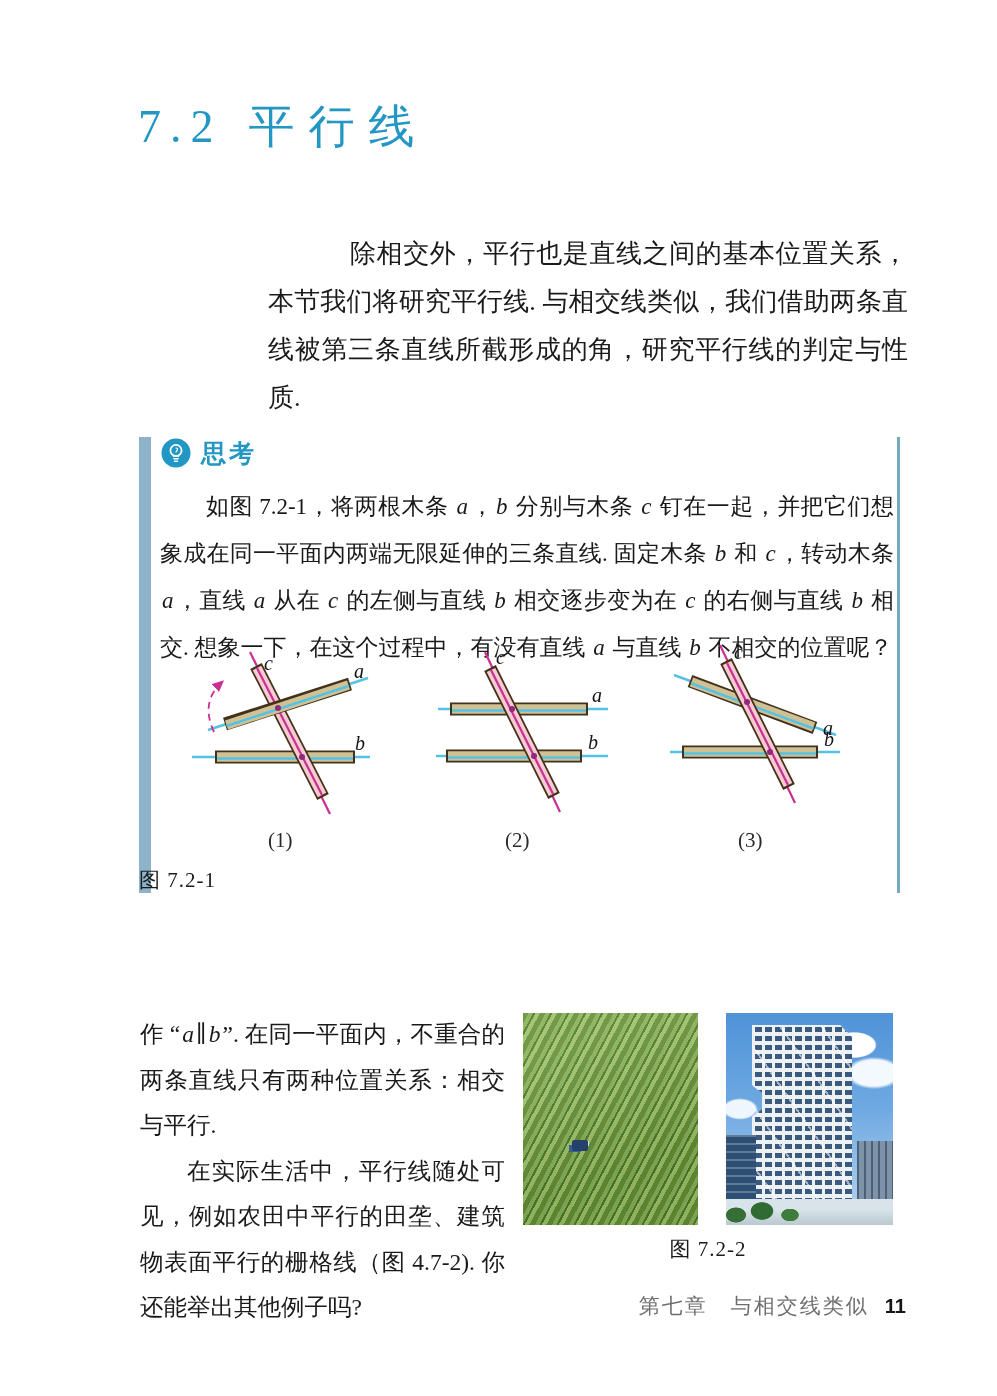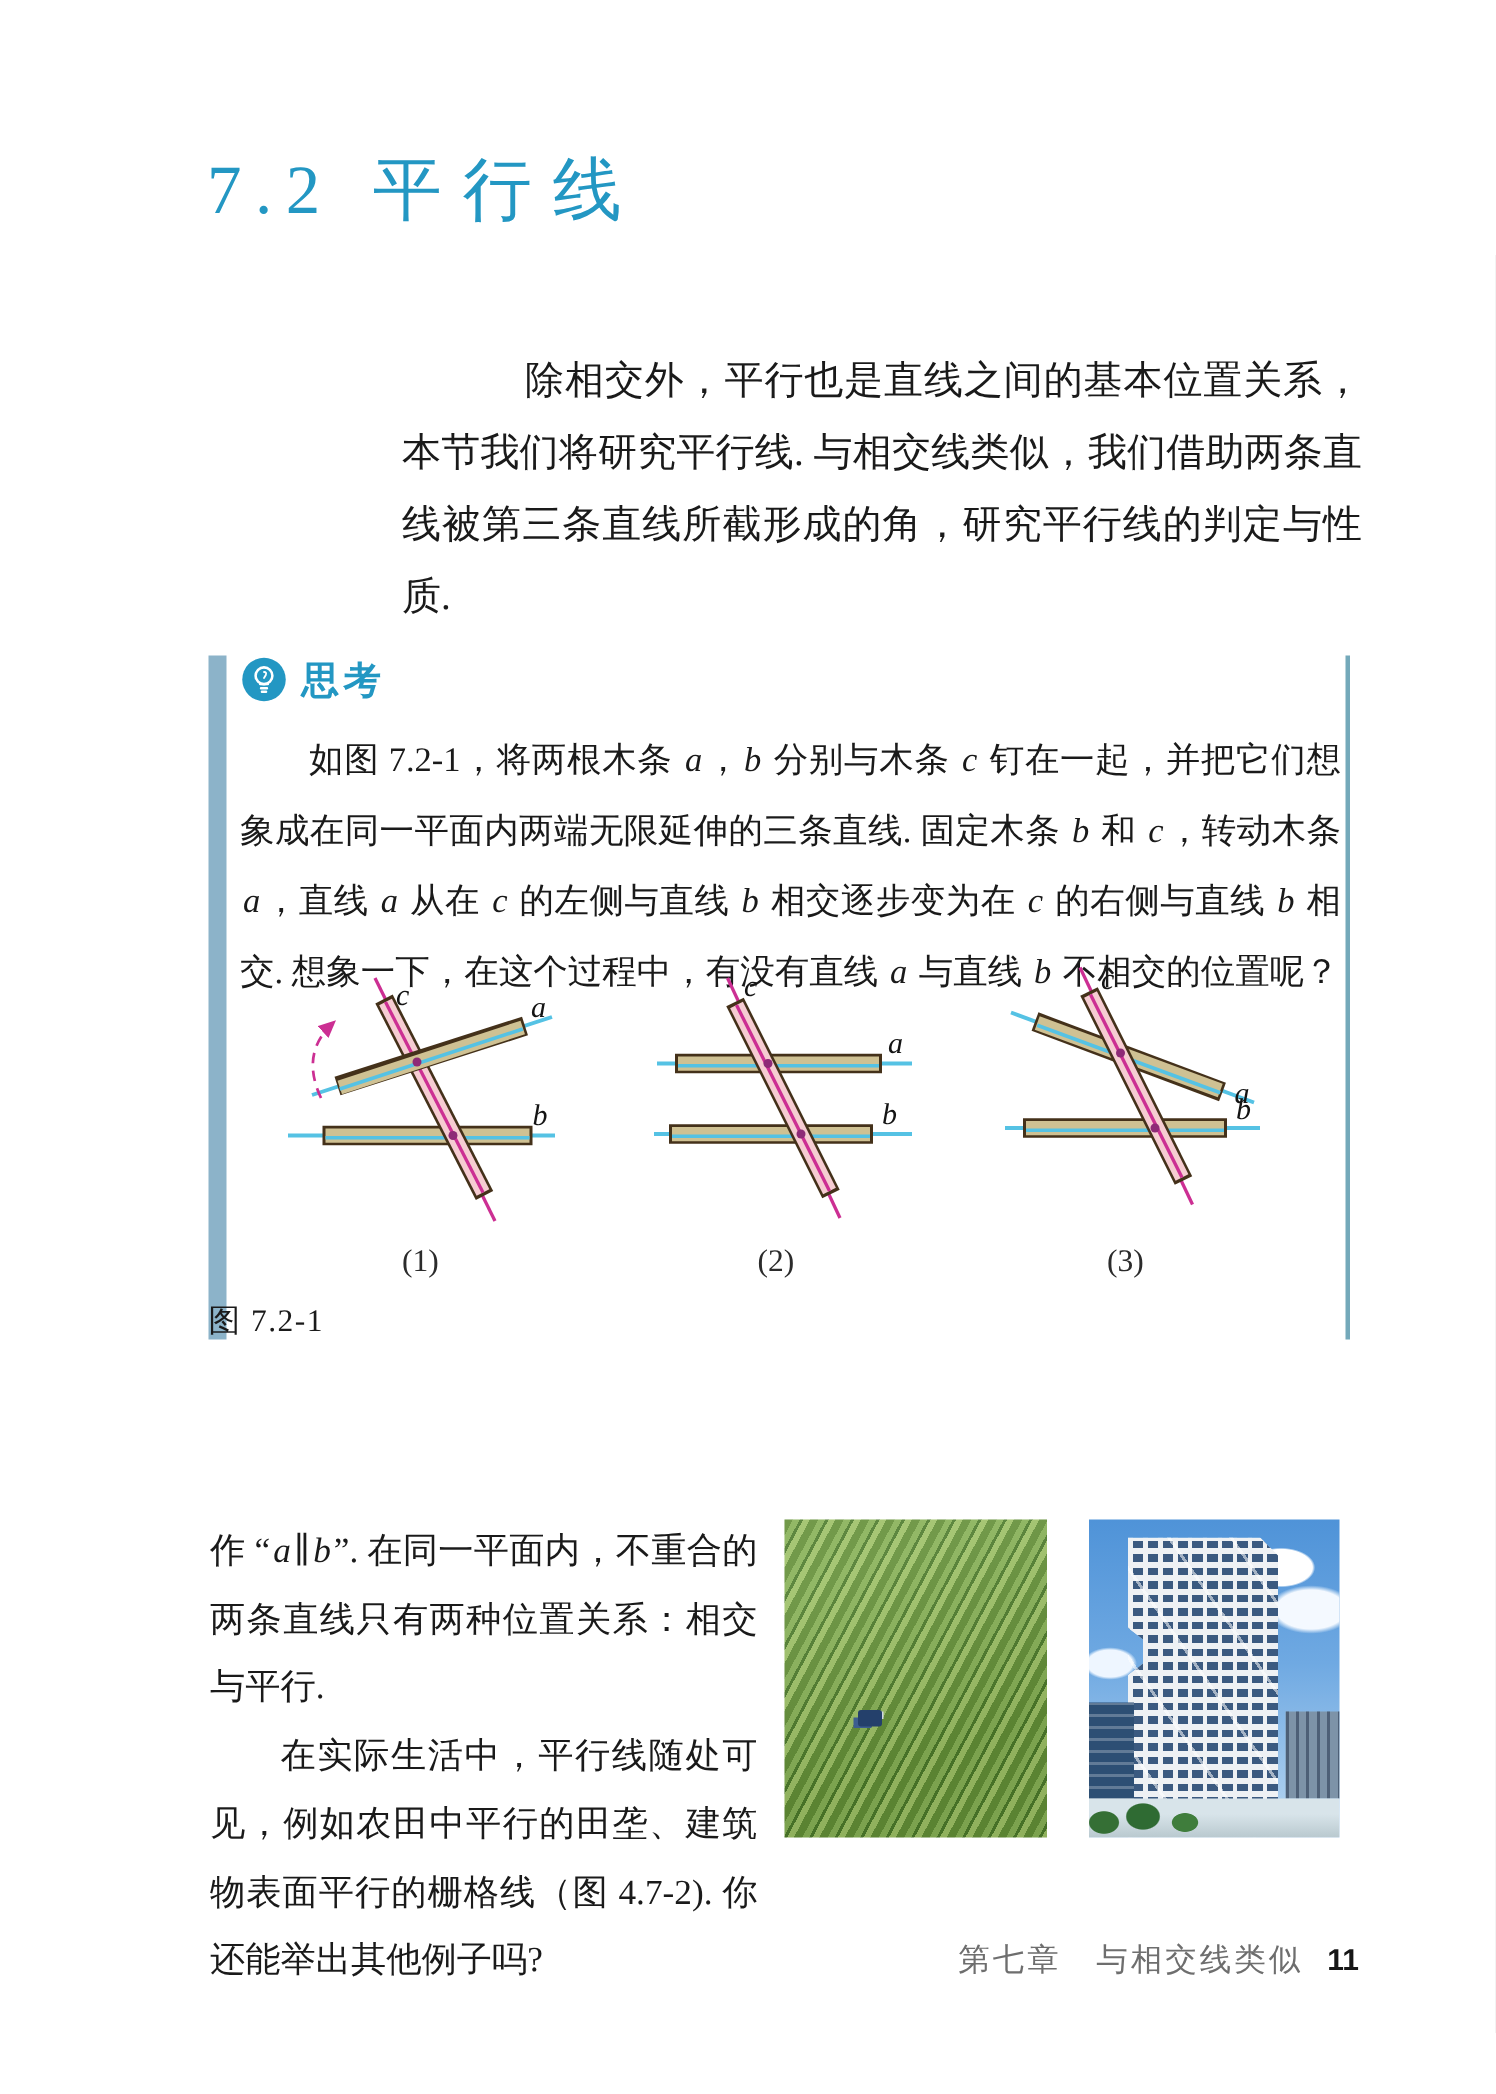--- a/index.html
+++ b/index.html
@@ -216,18 +216,19 @@
     <div class="tractor"></div>
   </div>
   <div class="photo photo-building">
     <div class="tower"></div>
     <div class="tower-brace"></div>
     <div class="bldg-left"></div>
     <div class="bldg-right"></div>
     <div class="greens"></div>
   </div>
 
+  <div class="abs fig2-caption">图 7.2-2</div>
 
   <div class="abs footer">
     <span class="chap">第七章　与相交线类似</span><span class="pagenum">11</span>
   </div>
 
 </div>
 
 </body></html>

